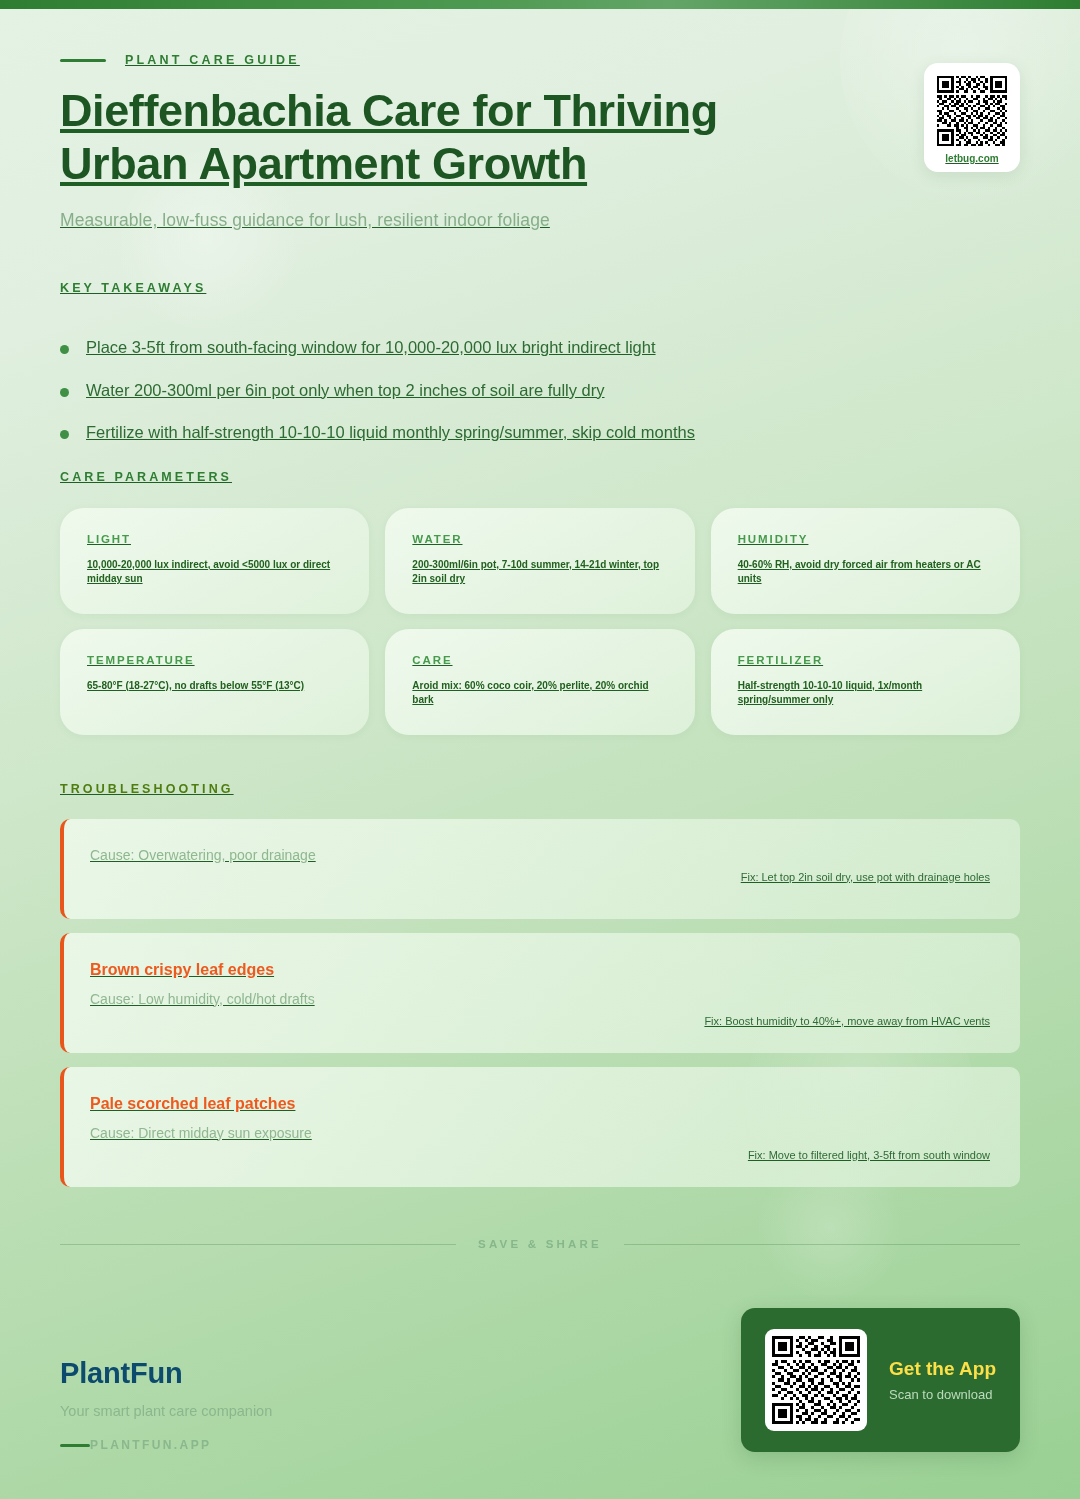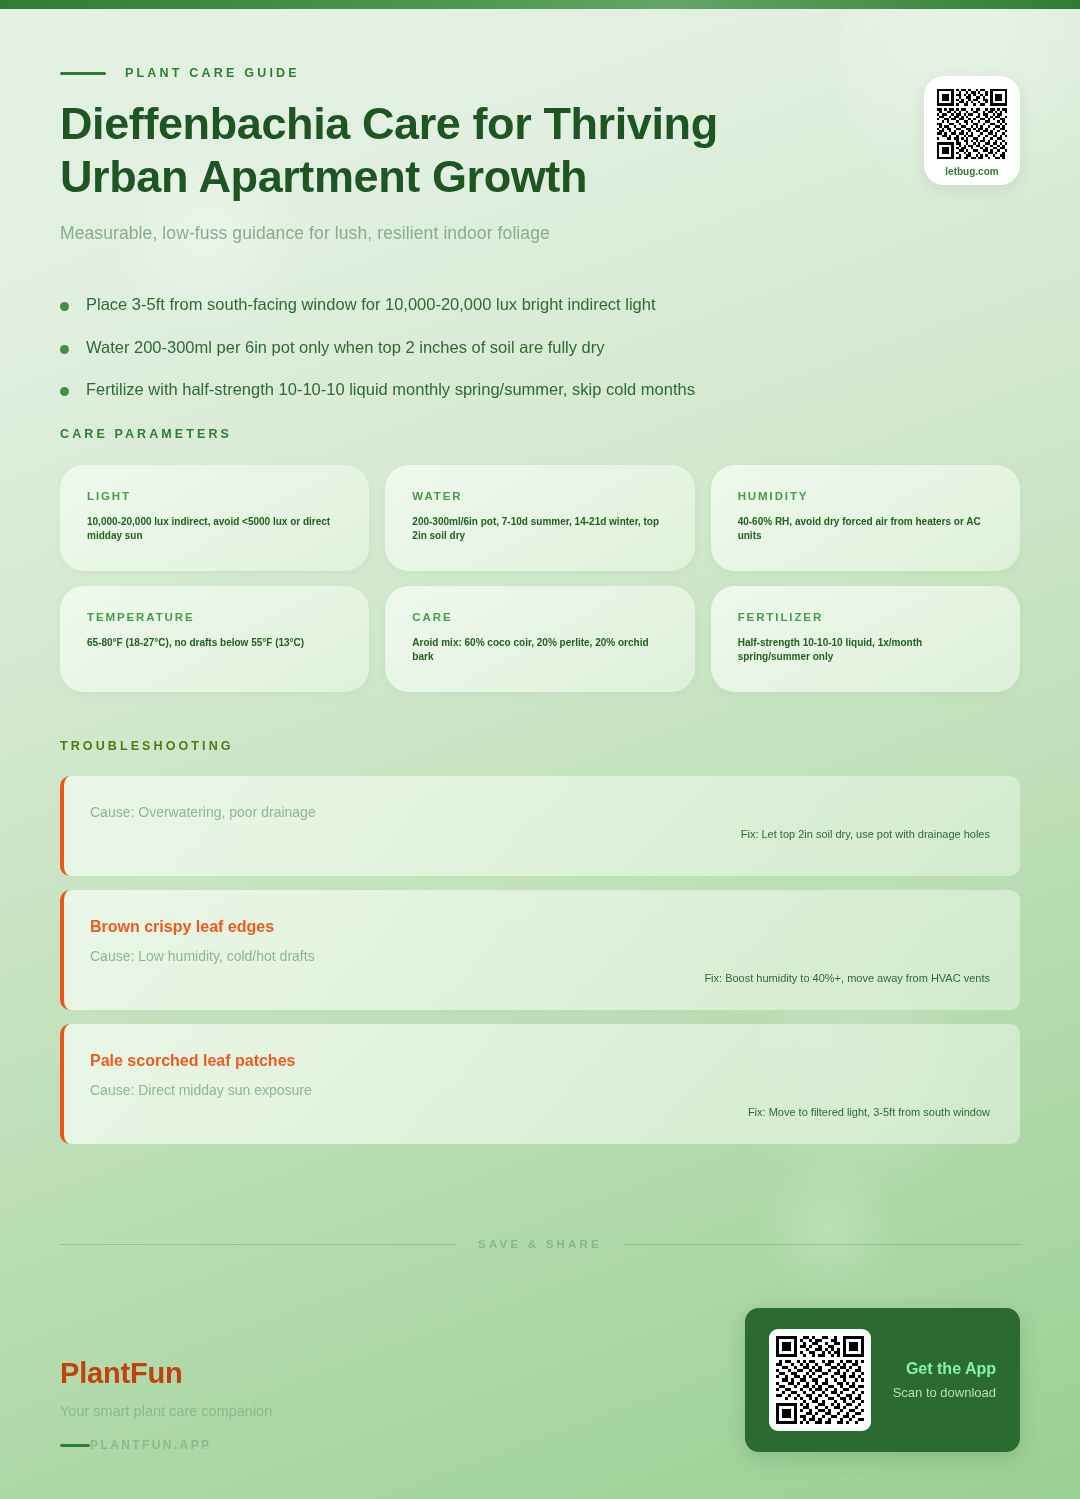--- a/index.html
+++ b/index.html
@@ -47,22 +47,23 @@
   }
   .blob-d {
     width: 150px; height: 150px;
     right: 175px; top: 1160px;
     background: radial-gradient(circle at 50% 45%, rgba(255,255,255,.20), rgba(255,255,255,0) 66%);
   }
 
   .page {
     position: relative;
     z-index: 2;
-    padding: 17px 60px;
+    padding: 4px 60px;
     height: 100%;
+    text-decoration: underline;
   }
 
   
   .header {
     display: flex;
     justify-content: space-between;
     align-items: flex-start;
     padding-top: 49px;
   }
   .header-left { max-width: 790px; }
@@ -98,21 +99,21 @@
     margin-top: 20px;
     font-size: 17.5px;
     font-weight: 400;
     color: #86ae88;
     letter-spacing: .1px;
   }
 
   
   .qr-card {
     background: #ffffff;
-    border-radius: 20px;
+    border-radius: 14px;
     padding: 13px 13px 8px;
     width: 96px;
     box-shadow: 0 4px 16px rgba(30,80,35,.10);
     text-align: center;
     flex: 0 0 auto;
     margin-top: 10px;
   }
   .qr-card .qr { width: 70px; height: 70px; display: block; margin: 0 auto; }
   .qr-card-label {
     margin-top: 7px;
@@ -236,21 +237,21 @@
     white-space: nowrap;
   }
   .footer-row {
     display: flex;
     justify-content: space-between;
     align-items: flex-end;
   }
   .brand-name {
     font-size: 29px;
     font-weight: 700;
-    color: #c2410c;
+    color: #0c4a6e;
     letter-spacing: -.2px;
   }
   .brand-tag {
     margin-top: 13px;
     font-size: 14.5px;
     color: #8ab78d;
   }
   .brand-url {
     margin-top: 19px;
     display: flex;
@@ -278,23 +279,23 @@
     box-shadow: 0 6px 20px rgba(25,70,30,.17);
   }
   .app-cta .qr-white {
     background: #fff;
     border-radius: 9px;
     padding: 7px;
     flex: 0 0 auto;
   }
   .app-cta .qr-white .qr { width: 88px; height: 88px; display: block; }
   .cta-title {
-    font-size: 16px;
+    font-size: 19px;
     font-weight: 700;
-    color: #86efac;
+    color: #fde047;
     text-align: right;
   }
   .cta-sub {
     margin-top: 7px;
     font-size: 13px;
     color: #bcdbbd;
   }
 </style>
 </head>
 <body>
@@ -558,20 +559,21 @@
             <rect x="21" y="28" width="1" height="1"></rect>
             <rect x="24" y="28" width="2" height="1"></rect>
           <rect x="27" y="28" width="1" height="1"></rect>
         </g>
       </svg>
       <div class="qr-card-label">letbug.com</div>
     </div>
   </div>
 
   <div class="takeaways">
+    <div class="section-label">KEY TAKEAWAYS</div>
     <div class="takeaway-list">
       <div class="takeaway">
         <span class="dot"></span>
         <span class="takeaway-text">Place 3-5ft from south-facing window for 10,000-20,000 lux bright indirect light</span>
       </div>
       <div class="takeaway">
         <span class="dot"></span>
         <span class="takeaway-text">Water 200-300ml per 6in pot only when top 2 inches of soil are fully dry</span>
       </div>
       <div class="takeaway">

